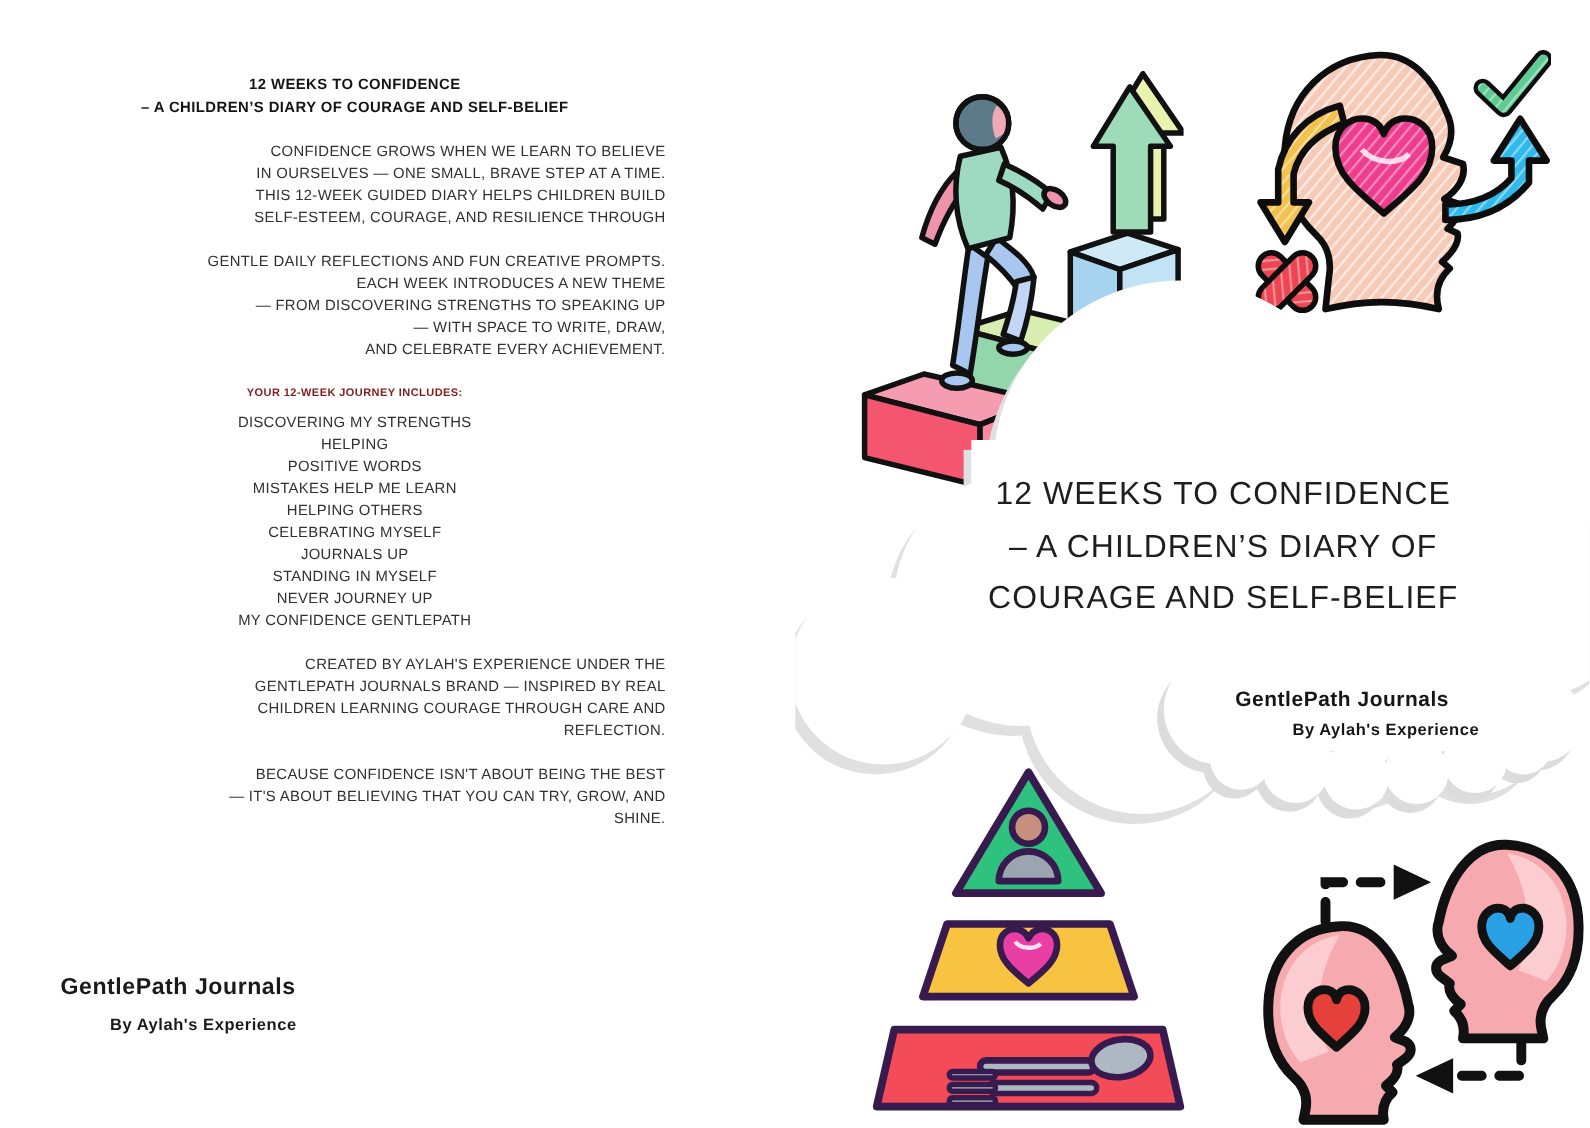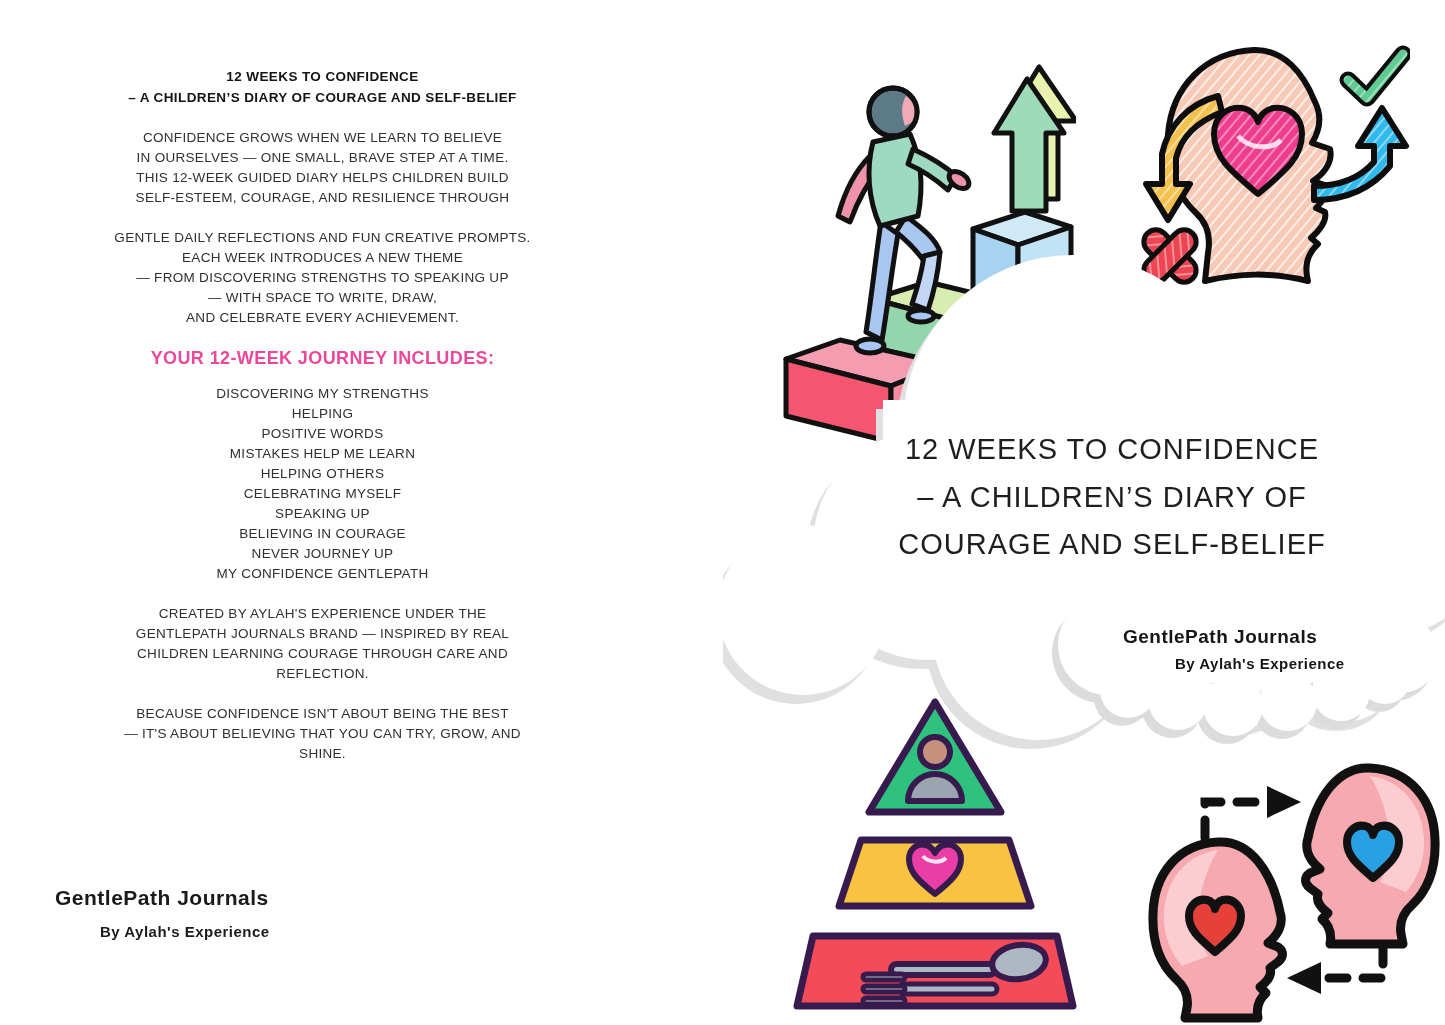--- a/index.html
+++ b/index.html
@@ -7,24 +7,24 @@
           font-family:"Liberation Sans",sans-serif;color:#2f2f2f;}
   .page{position:absolute;top:0;height:1025px;}
   .page.back{left:0;width:722px;}
   .page.front{left:723px;width:722px;}
 
   
   .back-text{position:absolute;left:40px;top:66px;width:565px;text-align:center;
              font-size:13.5px;letter-spacing:.3px;line-height:20px;color:#303030;}
   .back-text h1{margin:0;font-size:13.5px;line-height:21px;letter-spacing:.4px;
                 font-weight:bold;color:#141414;white-space:pre-line;}
-  .back-text p{margin:20px 0 0 0;white-space:pre-line;}
-  .back-text h2{margin:20px 0 0 0;font-size:18px;line-height:20px;letter-spacing:.4px;
-                font-weight:bold;color:#ec4899;}
-  .back-text ul{list-style:none;margin:16px;padding:0;}
+  .back-text p{margin:20px 0 0 0;white-space:pre-line;text-align:right;}
+  .back-text h2{margin:20px 0 0 0;font-size:10px;line-height:20px;letter-spacing:.4px;
+                font-weight:bold;color:#7f1d1d;}
+  .back-text ul{list-style:none;margin:6px;padding:0;}
   .back-text li{line-height:20px;}
   .back-text .quote{}
   .logo-back{position:absolute;left:55px;top:886px;color:#1a1a1a;}
   .brand-name-lg{font-size:21px;font-weight:600;letter-spacing:.5px;}
   .brand-byline-lg{font-size:15px;font-weight:600;letter-spacing:.5px;padding-left:45px;margin-top:13px;}
 
   
   .illus{position:absolute;}
   .cloud-svg{position:absolute;left:0;top:0;pointer-events:none;}
   .front-title{position:absolute;left:28px;top:426px;width:722px;text-align:center;
@@ -54,22 +54,22 @@
 AND CELEBRATE EVERY ACHIEVEMENT.</p>
       <h2>YOUR 12-WEEK JOURNEY INCLUDES:</h2>
       <ul>
 
       <li>DISCOVERING MY STRENGTHS</li>
           <li>HELPING</li>
           <li>POSITIVE WORDS</li>
           <li>MISTAKES HELP ME LEARN</li>
           <li>HELPING OTHERS</li>
           <li>CELEBRATING MYSELF</li>
-          <li>SPEAKING UP</li>
-          <li>BELIEVING IN COURAGE</li>
+          <li>JOURNALS UP</li>
+          <li>STANDING IN MYSELF</li>
           <li>NEVER JOURNEY UP</li>
           <li>MY CONFIDENCE GENTLEPATH</li>
         </ul>
       <p>CREATED BY AYLAH'S EXPERIENCE UNDER THE
 GENTLEPATH JOURNALS BRAND — INSPIRED BY REAL
 CHILDREN LEARNING COURAGE THROUGH CARE AND
 REFLECTION.</p>
       <p class="quote">BECAUSE CONFIDENCE ISN'T ABOUT BEING THE BEST
 — IT'S ABOUT BELIEVING THAT YOU CAN TRY, GROW, AND
 SHINE.</p>

